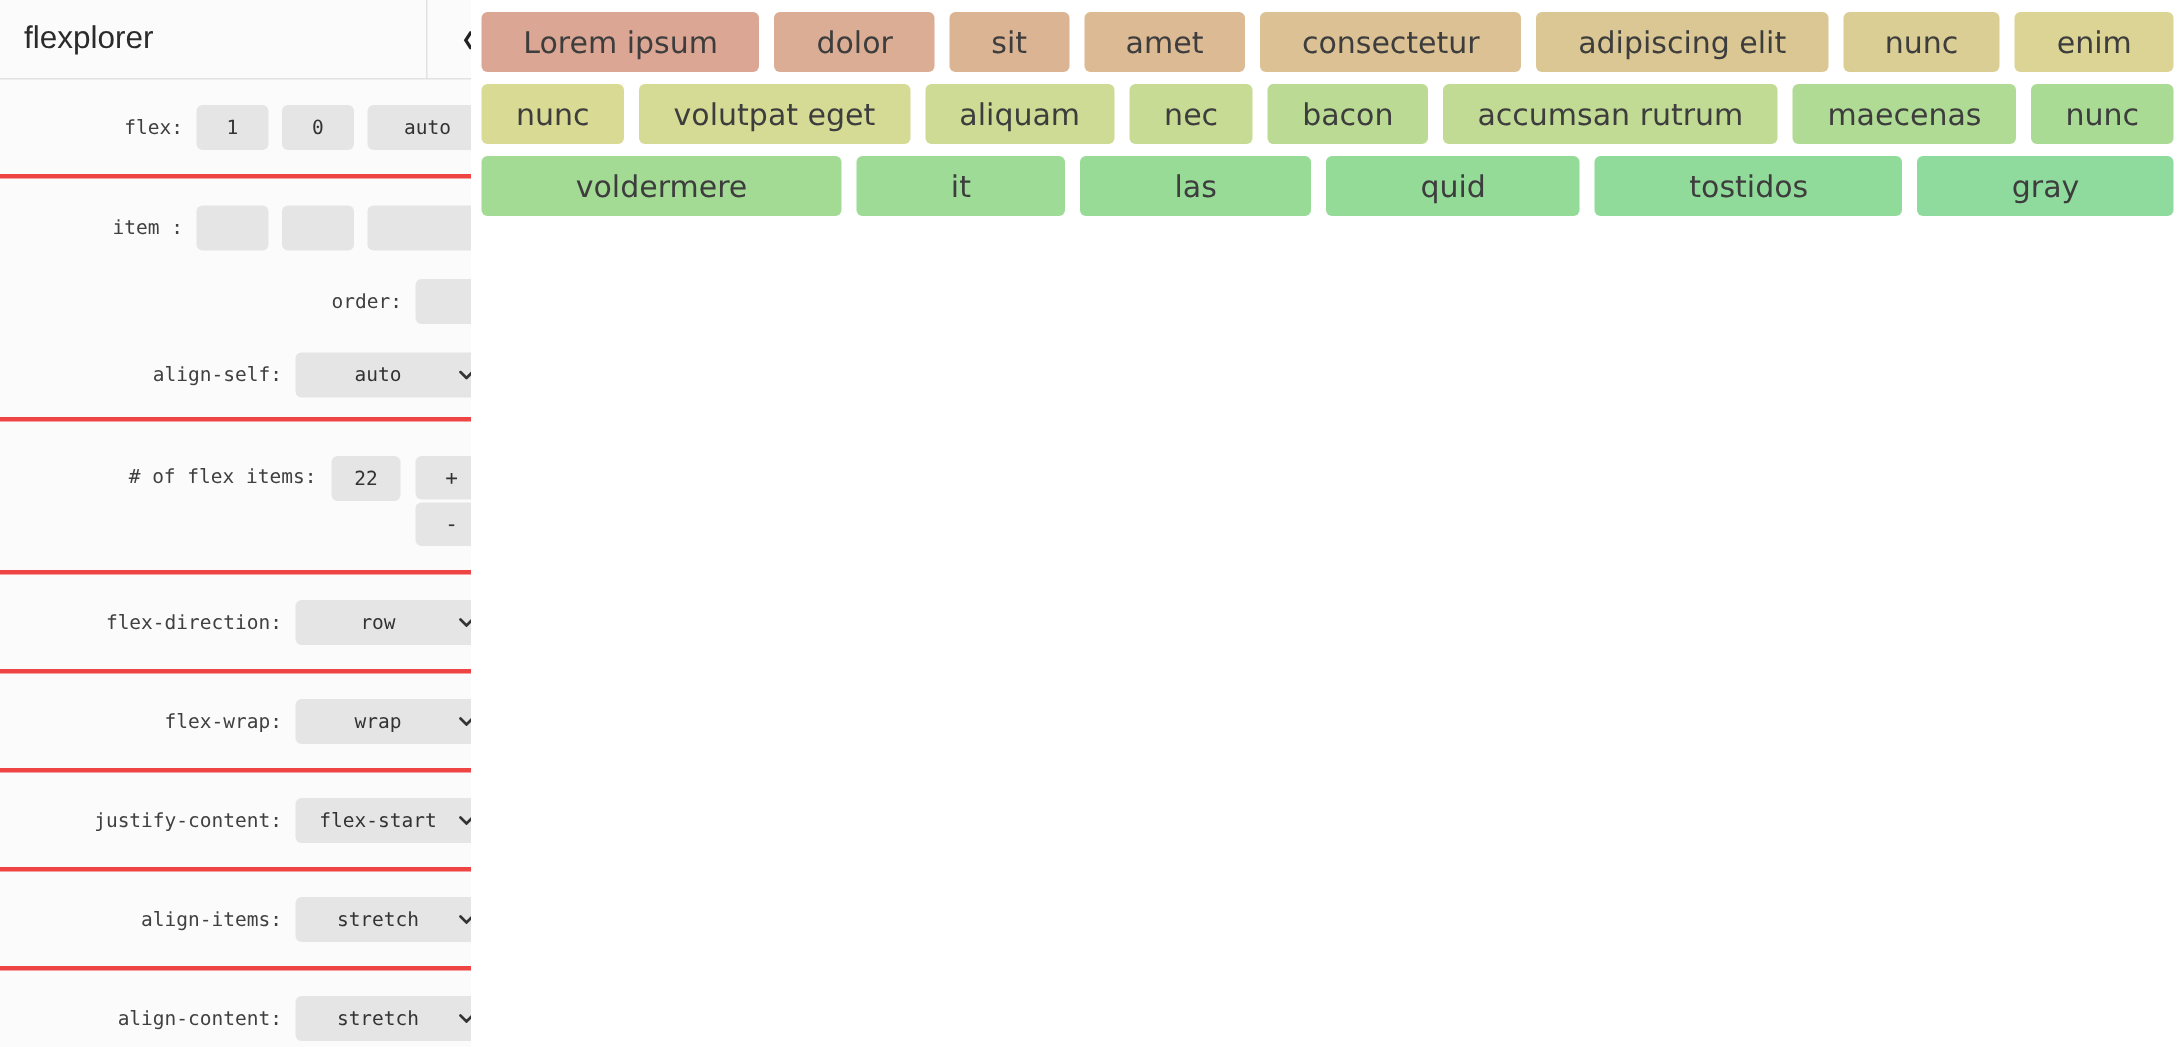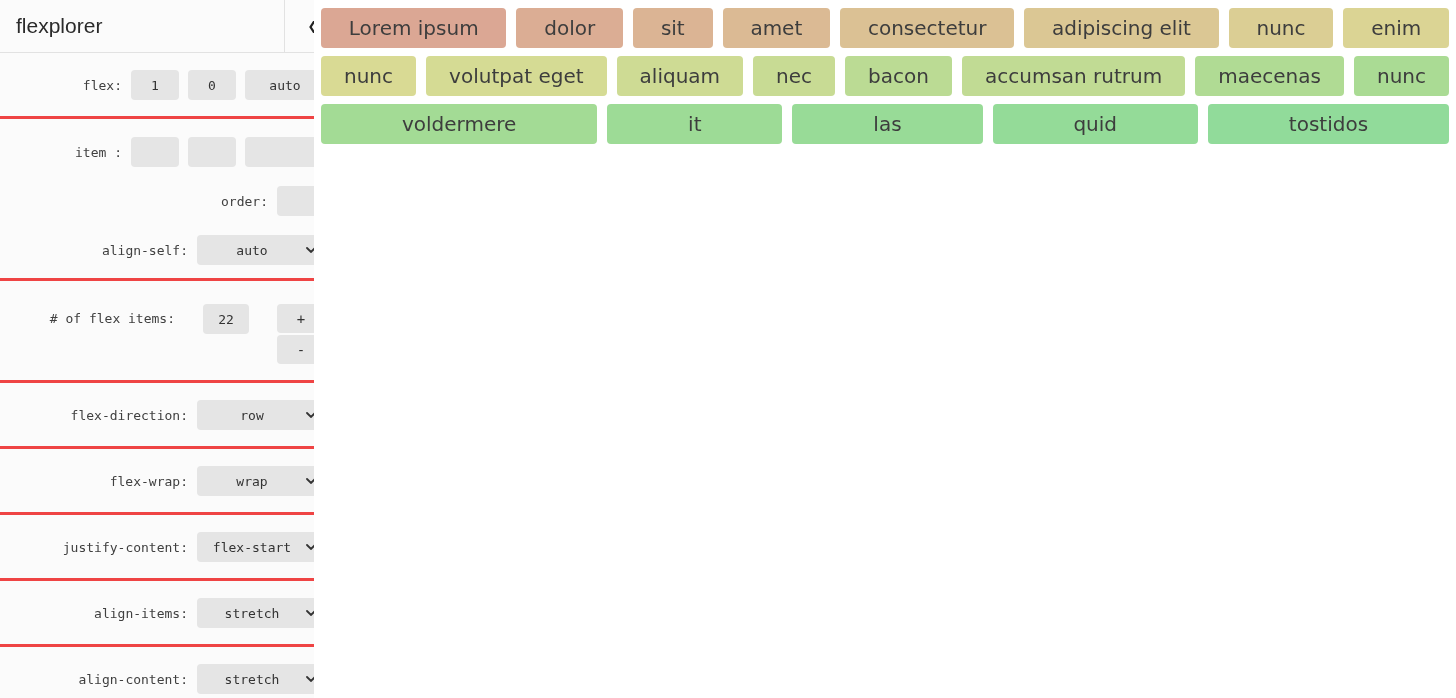--- a/index.html
+++ b/index.html
@@ -15,21 +15,21 @@
   .collapse-btn { width: 56px; border-left: 1px solid #e2e2e2; display: flex;
     align-items: center; justify-content: center; cursor: pointer;
     font-size: 12px; font-weight: bold; color: #222; }
 
   .section { border-bottom: 3px solid #ef4444; padding: 17px 15px 16px; }
   .section.group { padding: 18px 15px 13px; }
   .section.group .row + .row { margin-top: 19px; }
   .section.count { padding: 23px 15px 16px; }
 
   .row { display: flex; justify-content: flex-end; align-items: center; gap: 9px; }
-  .row.top { align-items: flex-start; gap: 28px; }
+  .row.top { align-items: flex-start; gap: 10px; }
   .lbl { font-family: "DejaVu Sans Mono", monospace; font-size: 13px; color: #404040;
     white-space: nowrap; align-self: center; }
   .row.top .lbl { align-self: flex-start; margin-top: 7px; }
 
   .tb { background: #e5e5e5; border: none; border-radius: 4px; height: 30px;
     text-align: center; font-family: "DejaVu Sans Mono", monospace; font-size: 13px;
     color: #333; outline: none; }
   .w48 { width: 48px; } .w80 { width: 80px; } .w46 { width: 46px; }
 
   .select { position: relative; width: 128px; height: 30px; background: #e5e5e5;
@@ -183,13 +183,14 @@
     <div class="flex-item" style="background: rgb(200, 219, 148);">nec</div>
     <div class="flex-item" style="background: rgb(187, 219, 148);">bacon</div>
     <div class="flex-item" style="background: rgb(193, 219, 148);">accumsan rutrum</div>
     <div class="flex-item" style="background: rgb(176, 219, 148);">maecenas</div>
     <div class="flex-item" style="background: rgb(170, 219, 148);">nunc</div>
     <div class="flex-item" style="background: rgb(163, 219, 149);">voldermere</div>
     <div class="flex-item" style="background: rgb(157, 219, 150);">it</div>
     <div class="flex-item" style="background: rgb(152, 219, 151);">las</div>
     <div class="flex-item" style="background: rgb(148, 219, 152);">quid</div>
     <div class="flex-item" style="background: rgb(145, 219, 154);">tostidos</div>
+    <div class="flex-item" style="background: rgb(143, 219, 157);">gray</div>
   </div>
 
 </body></html>

